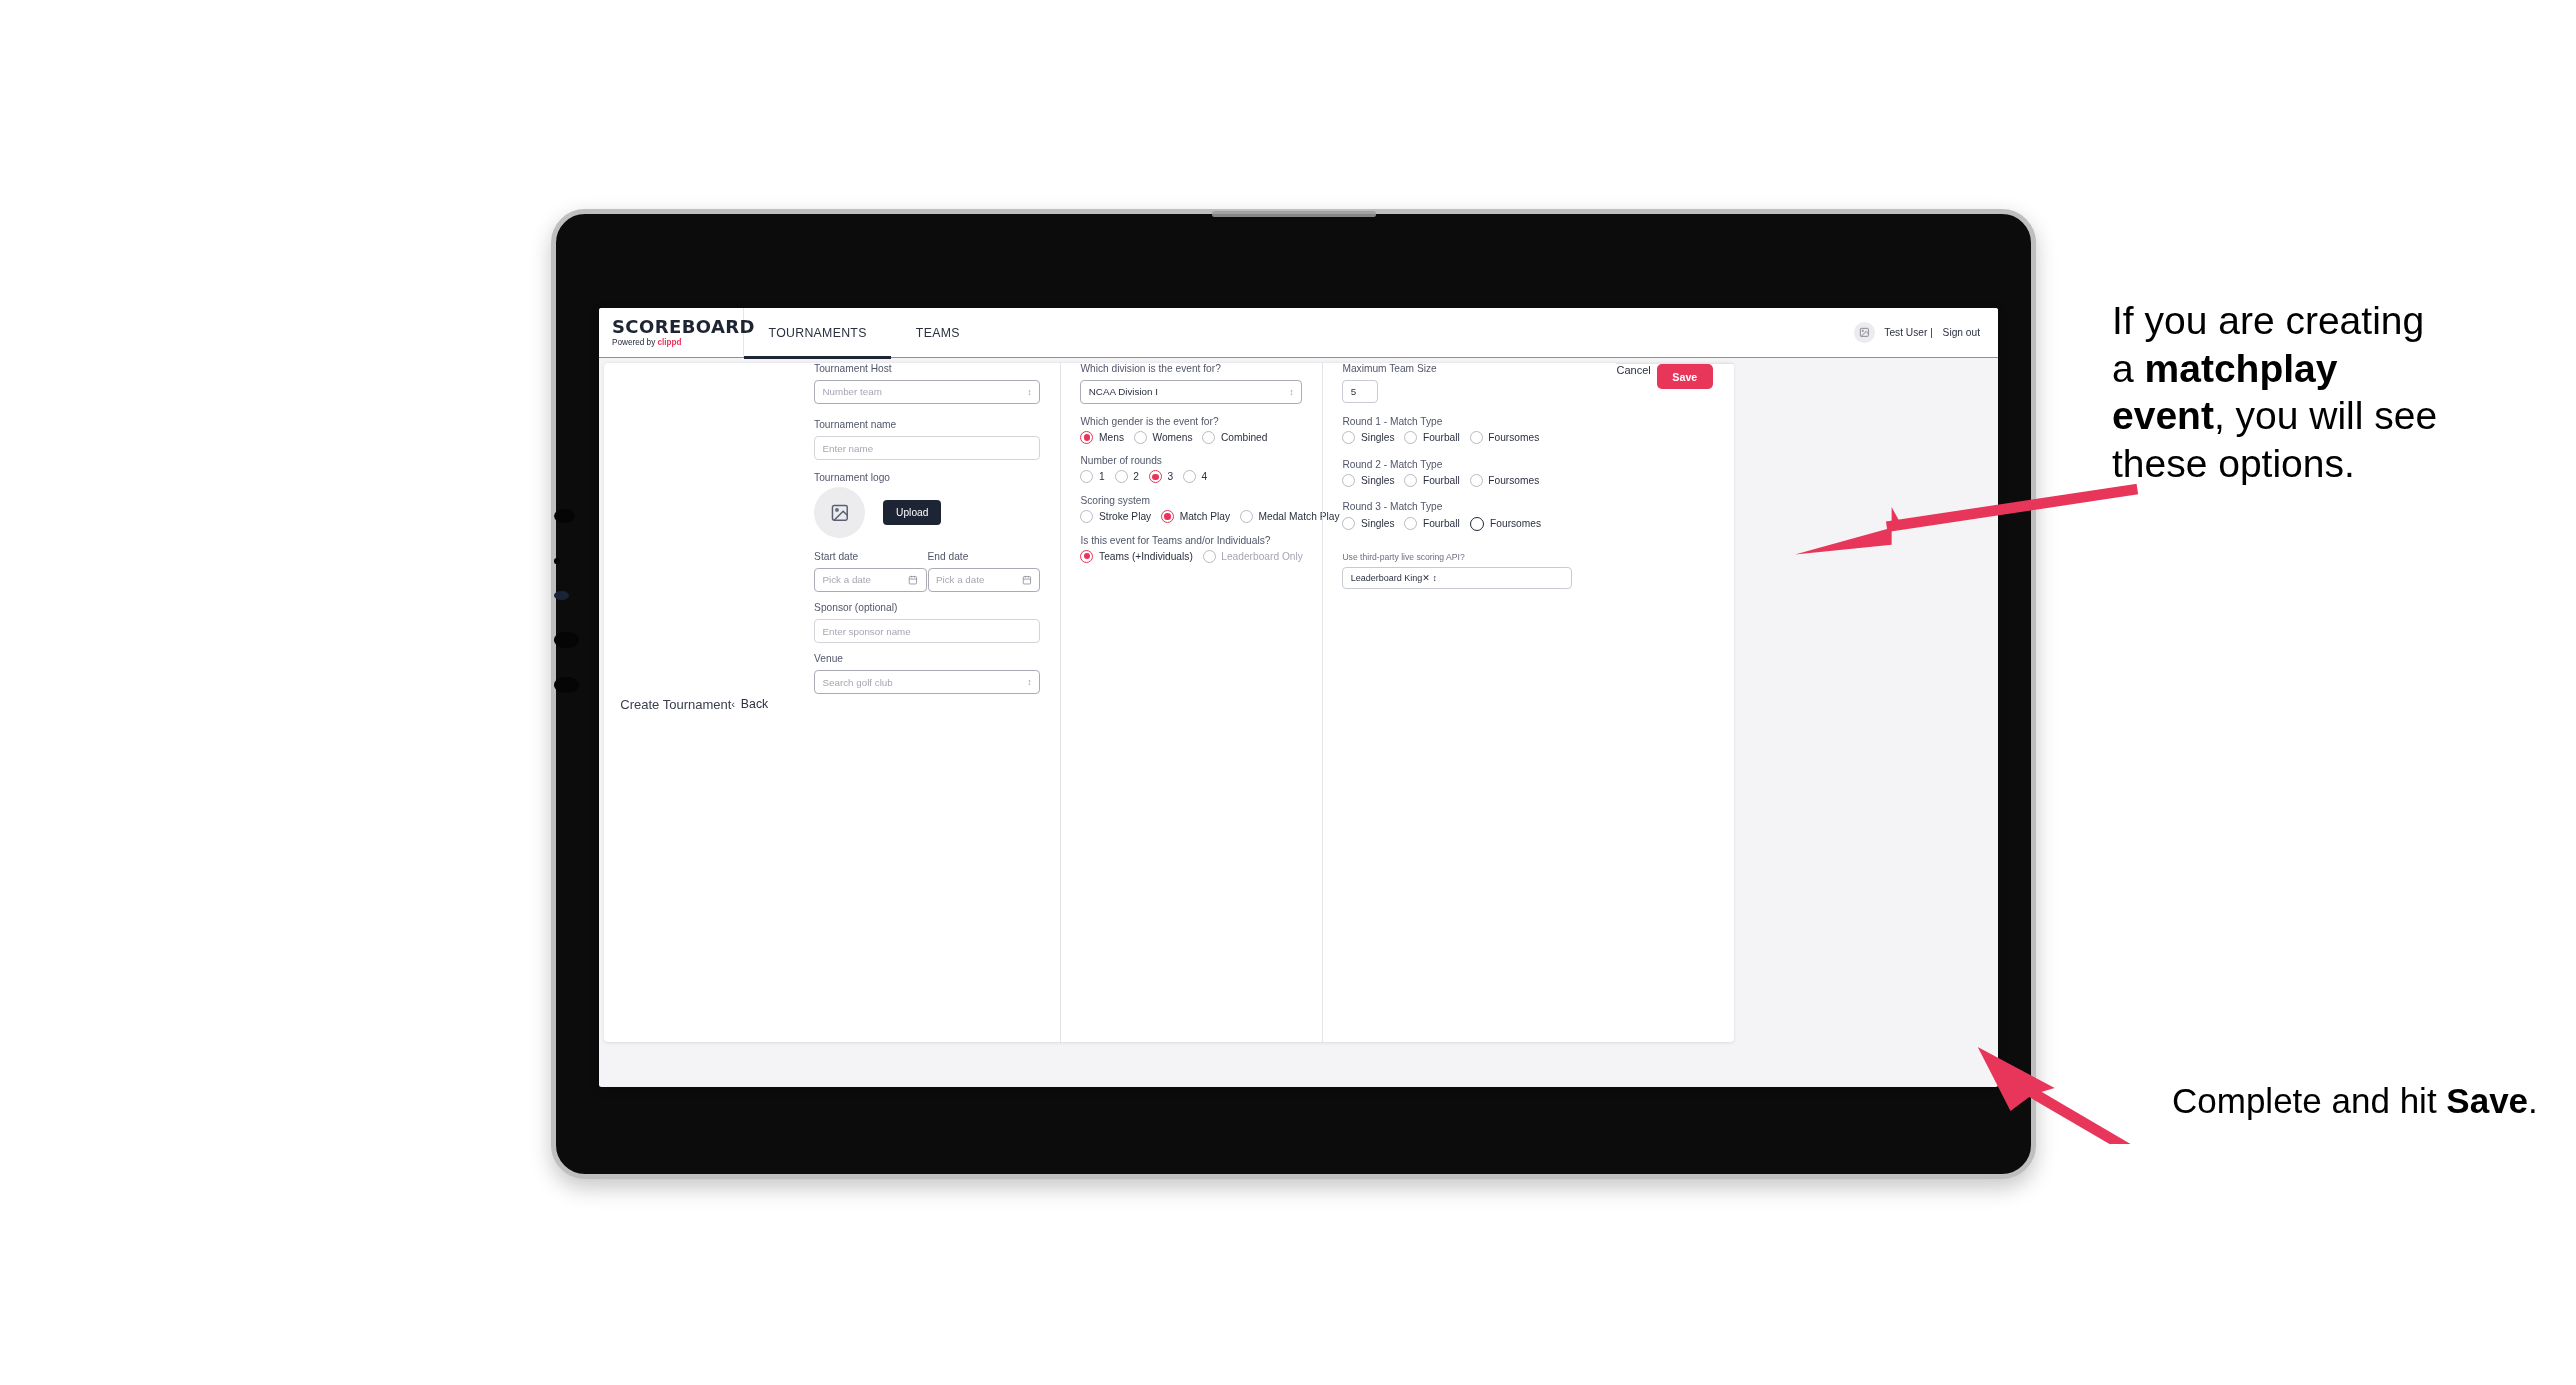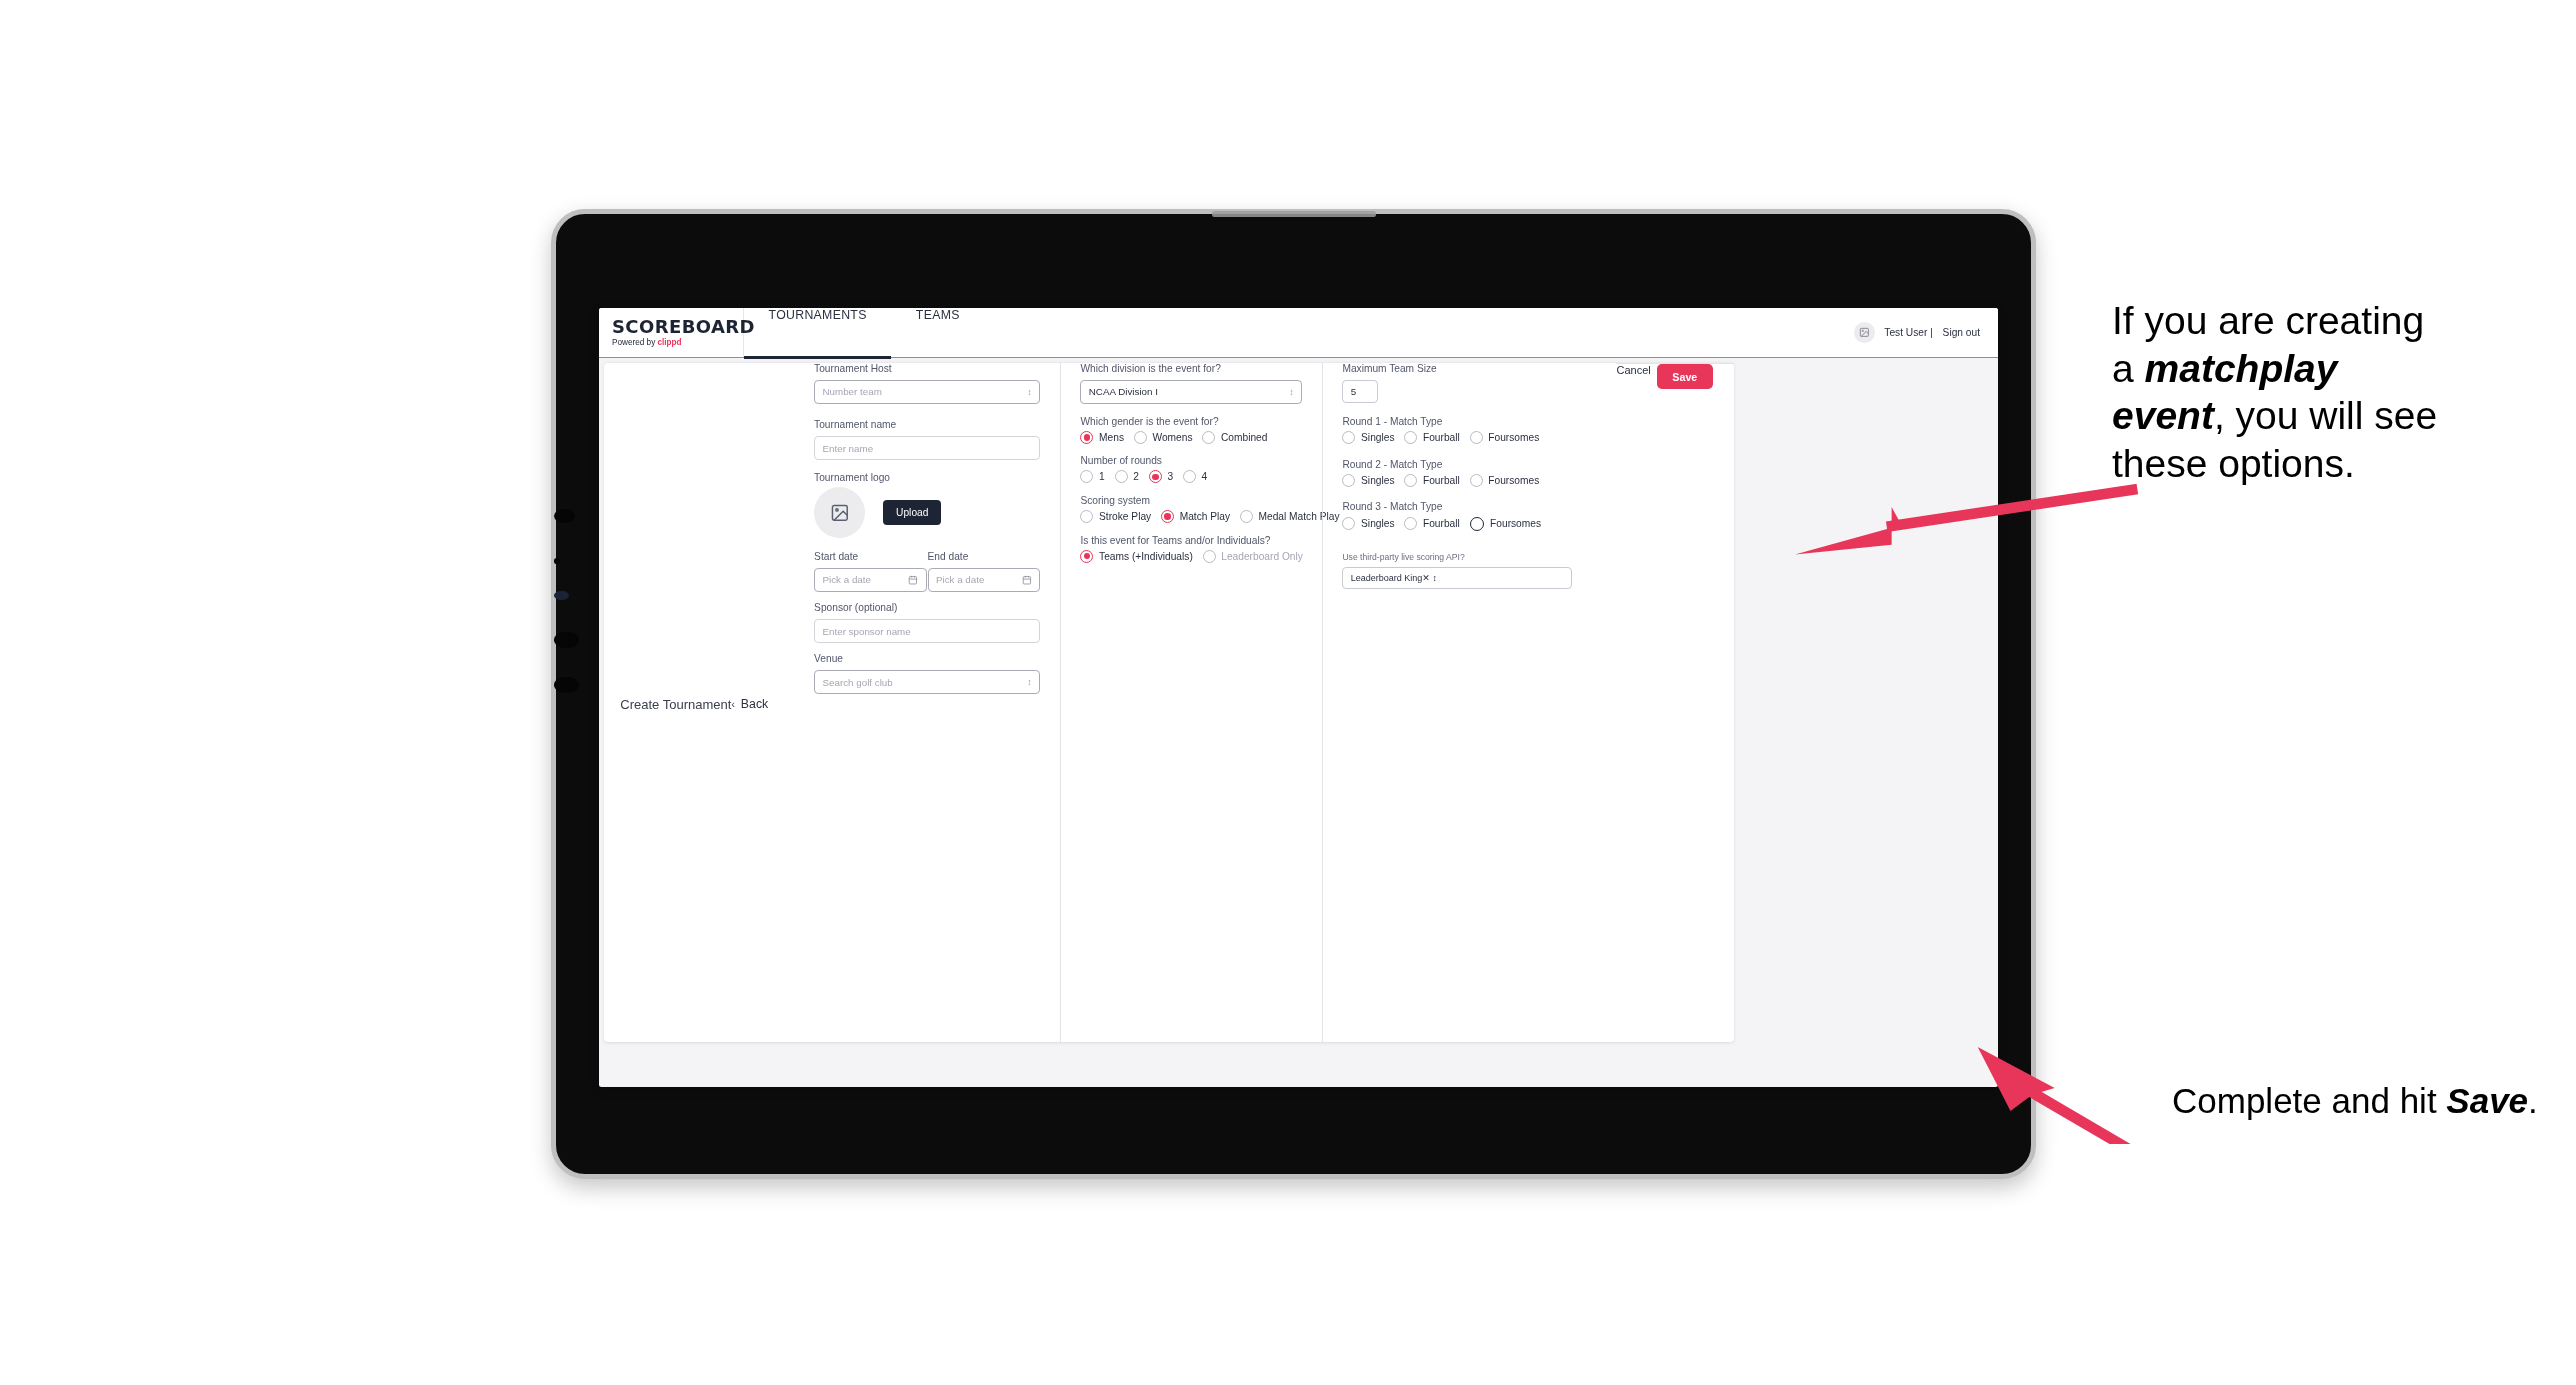--- a/index.html
+++ b/index.html
@@ -61,21 +61,21 @@
   }
   .brand-title {
     font-size: 18px; font-weight: 800; letter-spacing: 0.4px;
     color: #1d2433; line-height: 1;
     font-family: "DejaVu Sans", sans-serif;
   }
   .brand-sub { font-size: 8.2px; color:#1d2433; margin-top: 3.3px; line-height:1; }
   .brand-sub .accent { color:#e8355a; font-weight:700; }
 
   .navtab {
-    display:flex; align-items:flex-start; padding: 0 24.6px;
+    display:flex; align-items:center; padding: 0 24.6px;
     font-size: 12.3px; letter-spacing: 0.3px; color:#2b3040;
     position: relative; cursor:pointer;
   }
   .navtab.active::after {
     content:""; position:absolute; left:0; right:0; bottom:-1.6px;
     height:2.5px; background:#1d2433;
   }
   .nav-spacer { flex: 1; }
   .nav-right { display:flex; align-items:center; padding-right: 18px; gap: 9.8px; }
   .avatar {
@@ -177,21 +177,21 @@
   }
 
   
   .note {
     position:absolute;
     font-family: "Liberation Sans", sans-serif;
     color:#000; line-height: 1.22;
   }
   .note-1 { left: 2112px; top: 297px; width: 328px; font-size: 39px; }
   .note-2 { left: 2172px; top: 1080px; width: 385px; font-size: 35px; }
-  .note b { font-weight: 700; font-style: italic; }
+  .note b { font-weight: 700; }
 
   .arrow-svg { position:absolute; pointer-events:none; }
 </style>
 </head>
 <body>
 
 <div id="stage">
 
   <div class="tablet">
     <div class="tablet-topnotch"></div>

